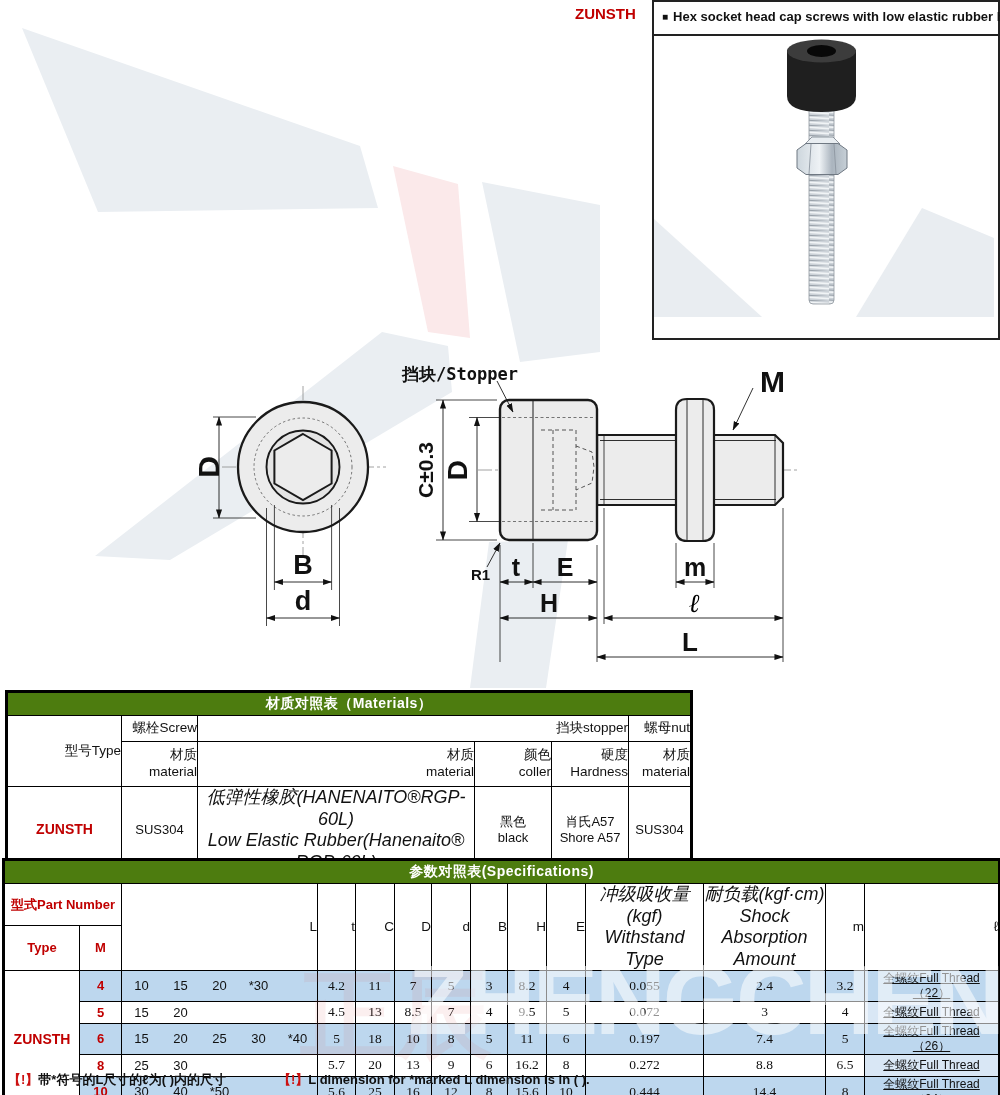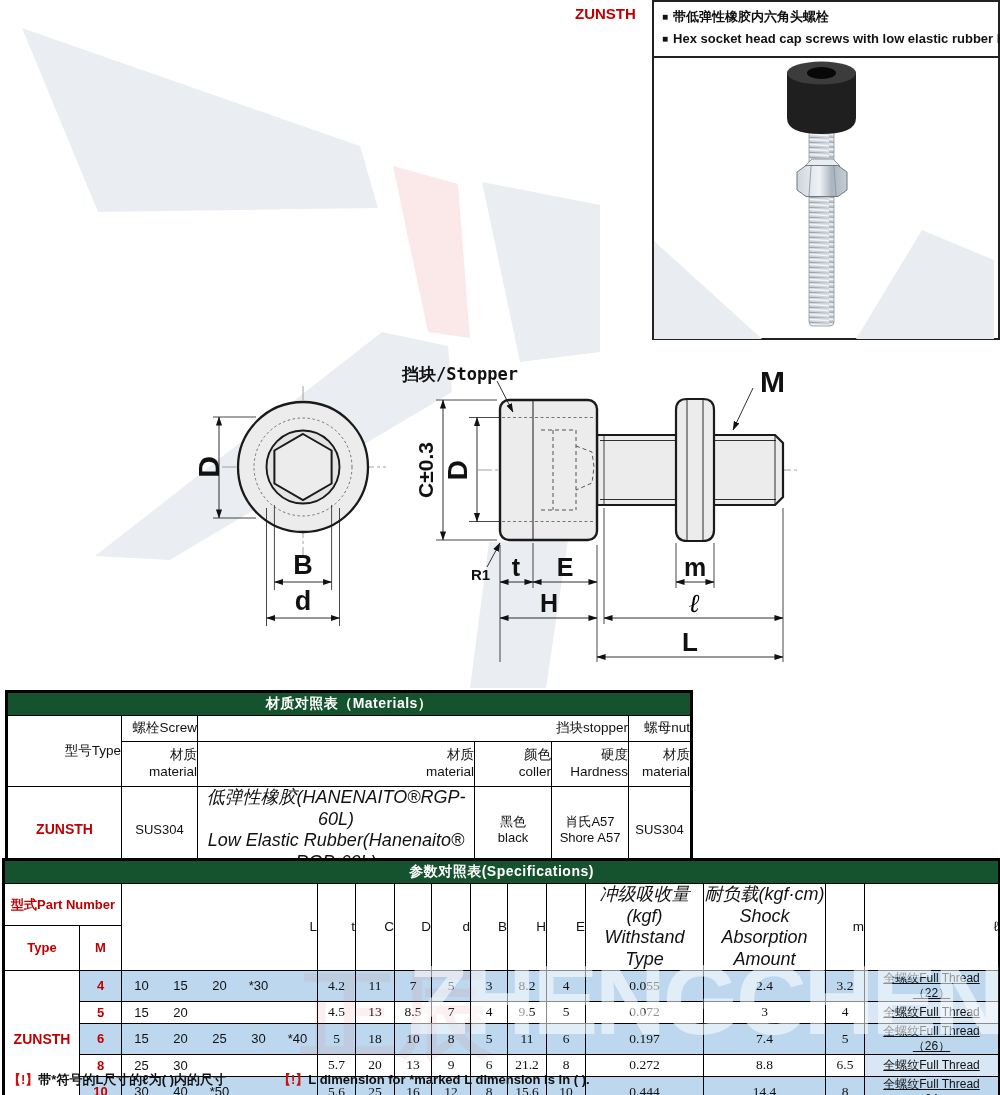--- a/index.html
+++ b/index.html
@@ -19,21 +19,21 @@
   
   #drawing{left:0;top:350px;z-index:2;}
   .dim-txt{font-family:"Liberation Sans",sans-serif;font-weight:bold;fill:#111;}
   .cad-txt{font-family:"DejaVu Sans Mono","Liberation Sans",monospace;fill:#111;}
   
   table{border-collapse:collapse;table-layout:fixed;background:#fff;}
   #materials-table{left:5px;top:690px;width:685px;z-index:1;}
   #spec-table{left:2px;top:858px;width:996px;z-index:1;}
   td{border:1px solid #000;text-align:center;vertical-align:middle;padding:0;font-size:13px;line-height:1.25;overflow:hidden;}
   table{border:3px solid #000;}
-  .ttl{background:#14532d;color:#fff;font-weight:bold;font-size:14px;height:22px;letter-spacing:.5px;}
+  .ttl{background:#4d7c0f;color:#fff;font-weight:bold;font-size:14px;height:22px;letter-spacing:.5px;}
   .red{color:#c00000;font-weight:bold;}
   .hdr{font-size:13.5px;text-align:right;}
   .small{font-size:18px;line-height:1.2;font-style:italic;}
   .rowblue td{background:#bdd7ee;}
   .rowwhite td{background:#fff;}
   .rowwhite td.lcell{background:#d9e7f5;}
   .mat-h1{height:26px;}
   .mat-h2{height:45px;}
   .mat-data{height:50px;}
   .sp-h1{height:33px;}
@@ -58,21 +58,20 @@
   <polygon points="95,556 382,332 448,346 452,392 170,560" fill="#eaeef2"></polygon>
   <polygon points="393,166 458,184 470,338 428,332" fill="#fbe9ea"></polygon>
   <polygon points="482,182 600,205 600,352 520,362" fill="#eaeef2"></polygon>
   <polygon points="489,542 568,540 546,688 470,688" fill="#eaeef2"></polygon>
 </svg>
 
 <div id="product-code" class="abs">ZUNSTH</div>
 
 <div id="info-box" class="abs">
   <div id="info-bullets">
-    <div class="bullet-line"><span class="bullet-sq">■</span><span>带低弹性橡胶内六角头螺栓</span></div>
     <div class="bullet-line"><span class="bullet-sq">■</span><span>Hex socket head cap screws with low elastic rubber head</span></div>
   </div>
   <svg width="340" height="281" viewBox="0 0 340 281">
     <defs>
       <pattern id="thr" width="25" height="5" patternUnits="userSpaceOnUse">
         <rect width="25" height="5" fill="#ccd2d8"></rect>
         <path d="M0,1 L25,2.6" stroke="#f1f4f6" stroke-width="1.7"></path>
         <path d="M0,4 L25,5.6" stroke="#99a1a9" stroke-width="1"></path>
       </pattern>
       <linearGradient id="nutg" x1="0" y1="0" x2="1" y2="0">
@@ -364,21 +363,21 @@
             <span class="lslot"></span>
             <span class="lslot"></span>
             <span class="lslot"></span>
           </div>
         </td>
     <td class="specnum">5.7</td>
     <td class="specnum">20</td>
     <td class="specnum">13</td>
     <td class="specnum">9</td>
     <td class="specnum">6</td>
-    <td class="specnum">21.2</td>
+    <td class="specnum">16.2</td>
     <td class="specnum">8</td>
     <td class="specnum">0.272</td>
     <td class="specnum">8.8</td>
     <td class="specnum">6.5</td>
     <td class="lcell">全螺纹Full Thread</td>
   </tr>
   <tr class="sp-row rowblue">
     <td class="red">10</td>
     <td>
           <div class="lslots">

